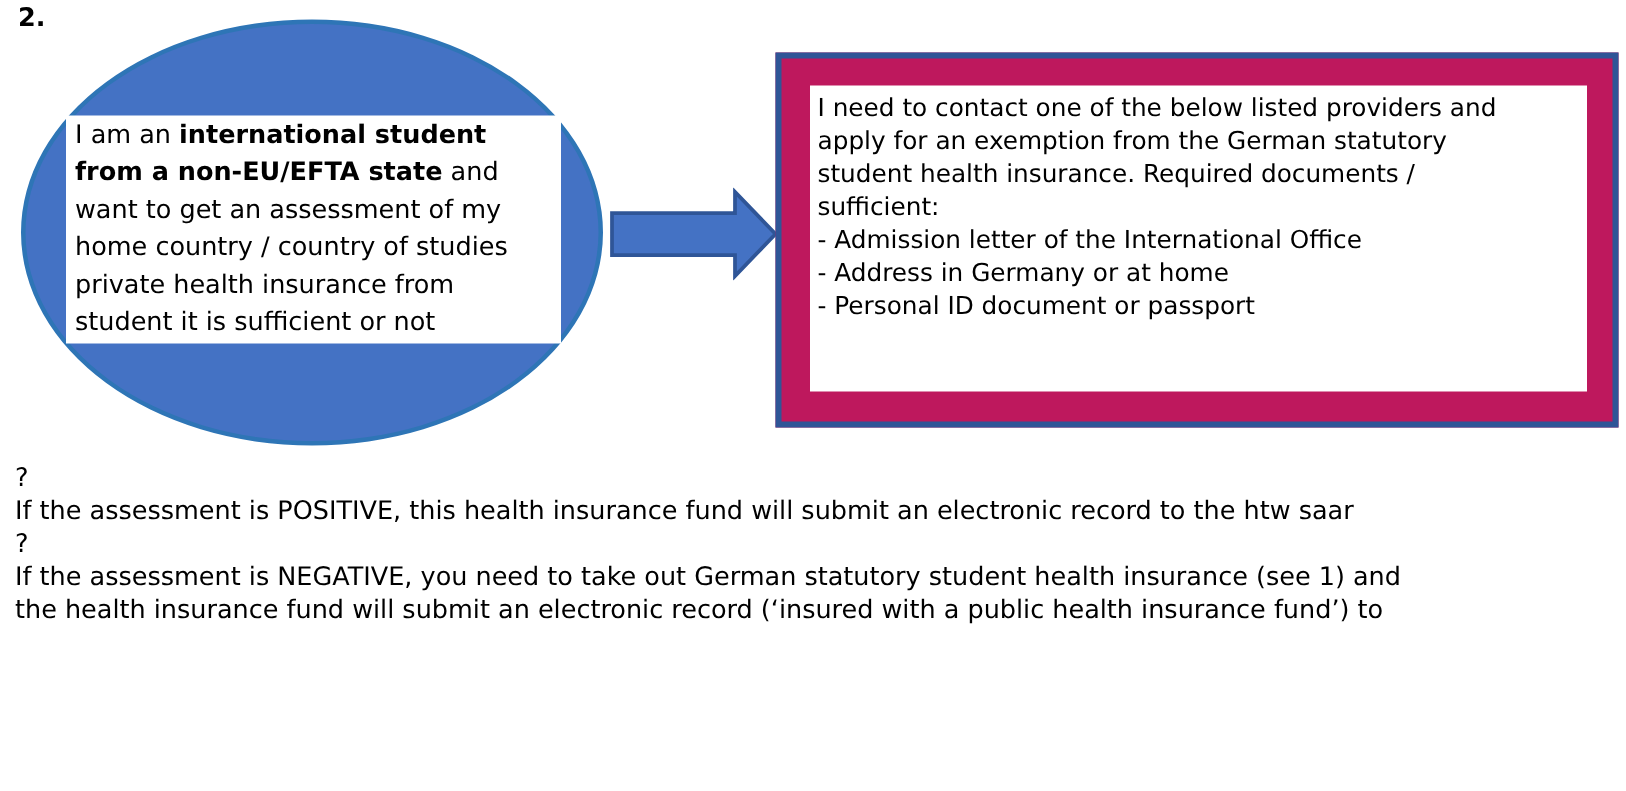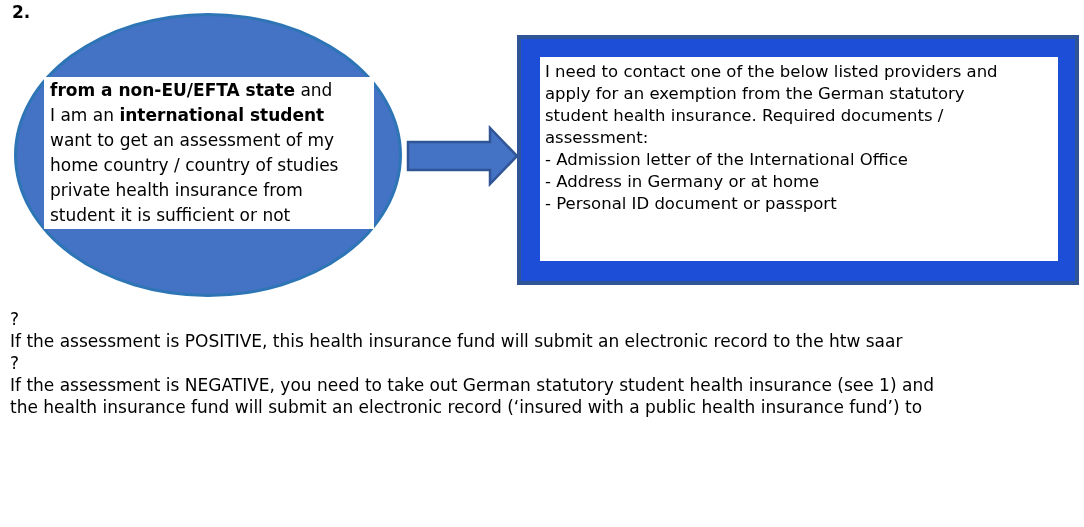--- a/index.html
+++ b/index.html
@@ -52,21 +52,21 @@
     width: 114px;
     height: 62px;
   }
   
   .provider-box {
     position: absolute;
     left: 517px;
     top: 35px;
     width: 562px;
     height: 250px;
-    background: #1d4ed8;
+    background: #be185d;
     border: 4px solid #2F5597;
   }
   .provider-textbox {
     position: absolute;
     left: 19px;
     top: 18px;
     width: 518px;
     height: 204px;
     background: #ffffff;
     padding: 4px 0 0 5px;
@@ -88,40 +88,40 @@
 </style>
 </head>
 <body>
 
 <div class="canvas">
 
   <div class="step-number">2.</div>
 
   <div class="ellipse"></div>
   <div class="ellipse-textbox">
+    <div class="line"><span>I am an </span><span class="b">international student</span></div>
     <div class="line"><span class="b">from a non-EU/EFTA state</span><span> and</span></div>
-    <div class="line"><span>I am an </span><span class="b">international student</span></div>
     <div class="line">want to get an assessment of my</div>
     <div class="line">home country / country of studies</div>
     <div class="line">private health insurance from</div>
     <div class="line">student it is sufficient or not</div>
   </div>
 
   <div class="arrow">
     <svg width="114" height="62" viewBox="0 0 114 62" xmlns="http://www.w3.org/2000/svg">
       <polygon points="2,17 84,17 84,3 111,31 84,59 84,45 2,45" fill="#4472C4" stroke="#2F5597" stroke-width="2.5" stroke-linejoin="miter"></polygon>
     </svg>
   </div>
 
   <div class="provider-box">
     <div class="provider-textbox">
       <div class="line">I need to contact one of the below listed providers and</div>
       <div class="line">apply for an exemption from the German statutory</div>
       <div class="line">student health insurance. Required documents /</div>
-      <div class="line">assessment:</div>
+      <div class="line">sufficient:</div>
       <div class="line">- Admission letter of the International Office</div>
       <div class="line">- Address in Germany or at home</div>
       <div class="line">- Personal ID document or passport</div>
     </div>
   </div>
 
   <div class="outcome">
     <div class="line">?</div>
     <div class="line">If the assessment is POSITIVE, this health insurance fund will submit an electronic record to the htw saar</div>
     <div class="line">?</div>

